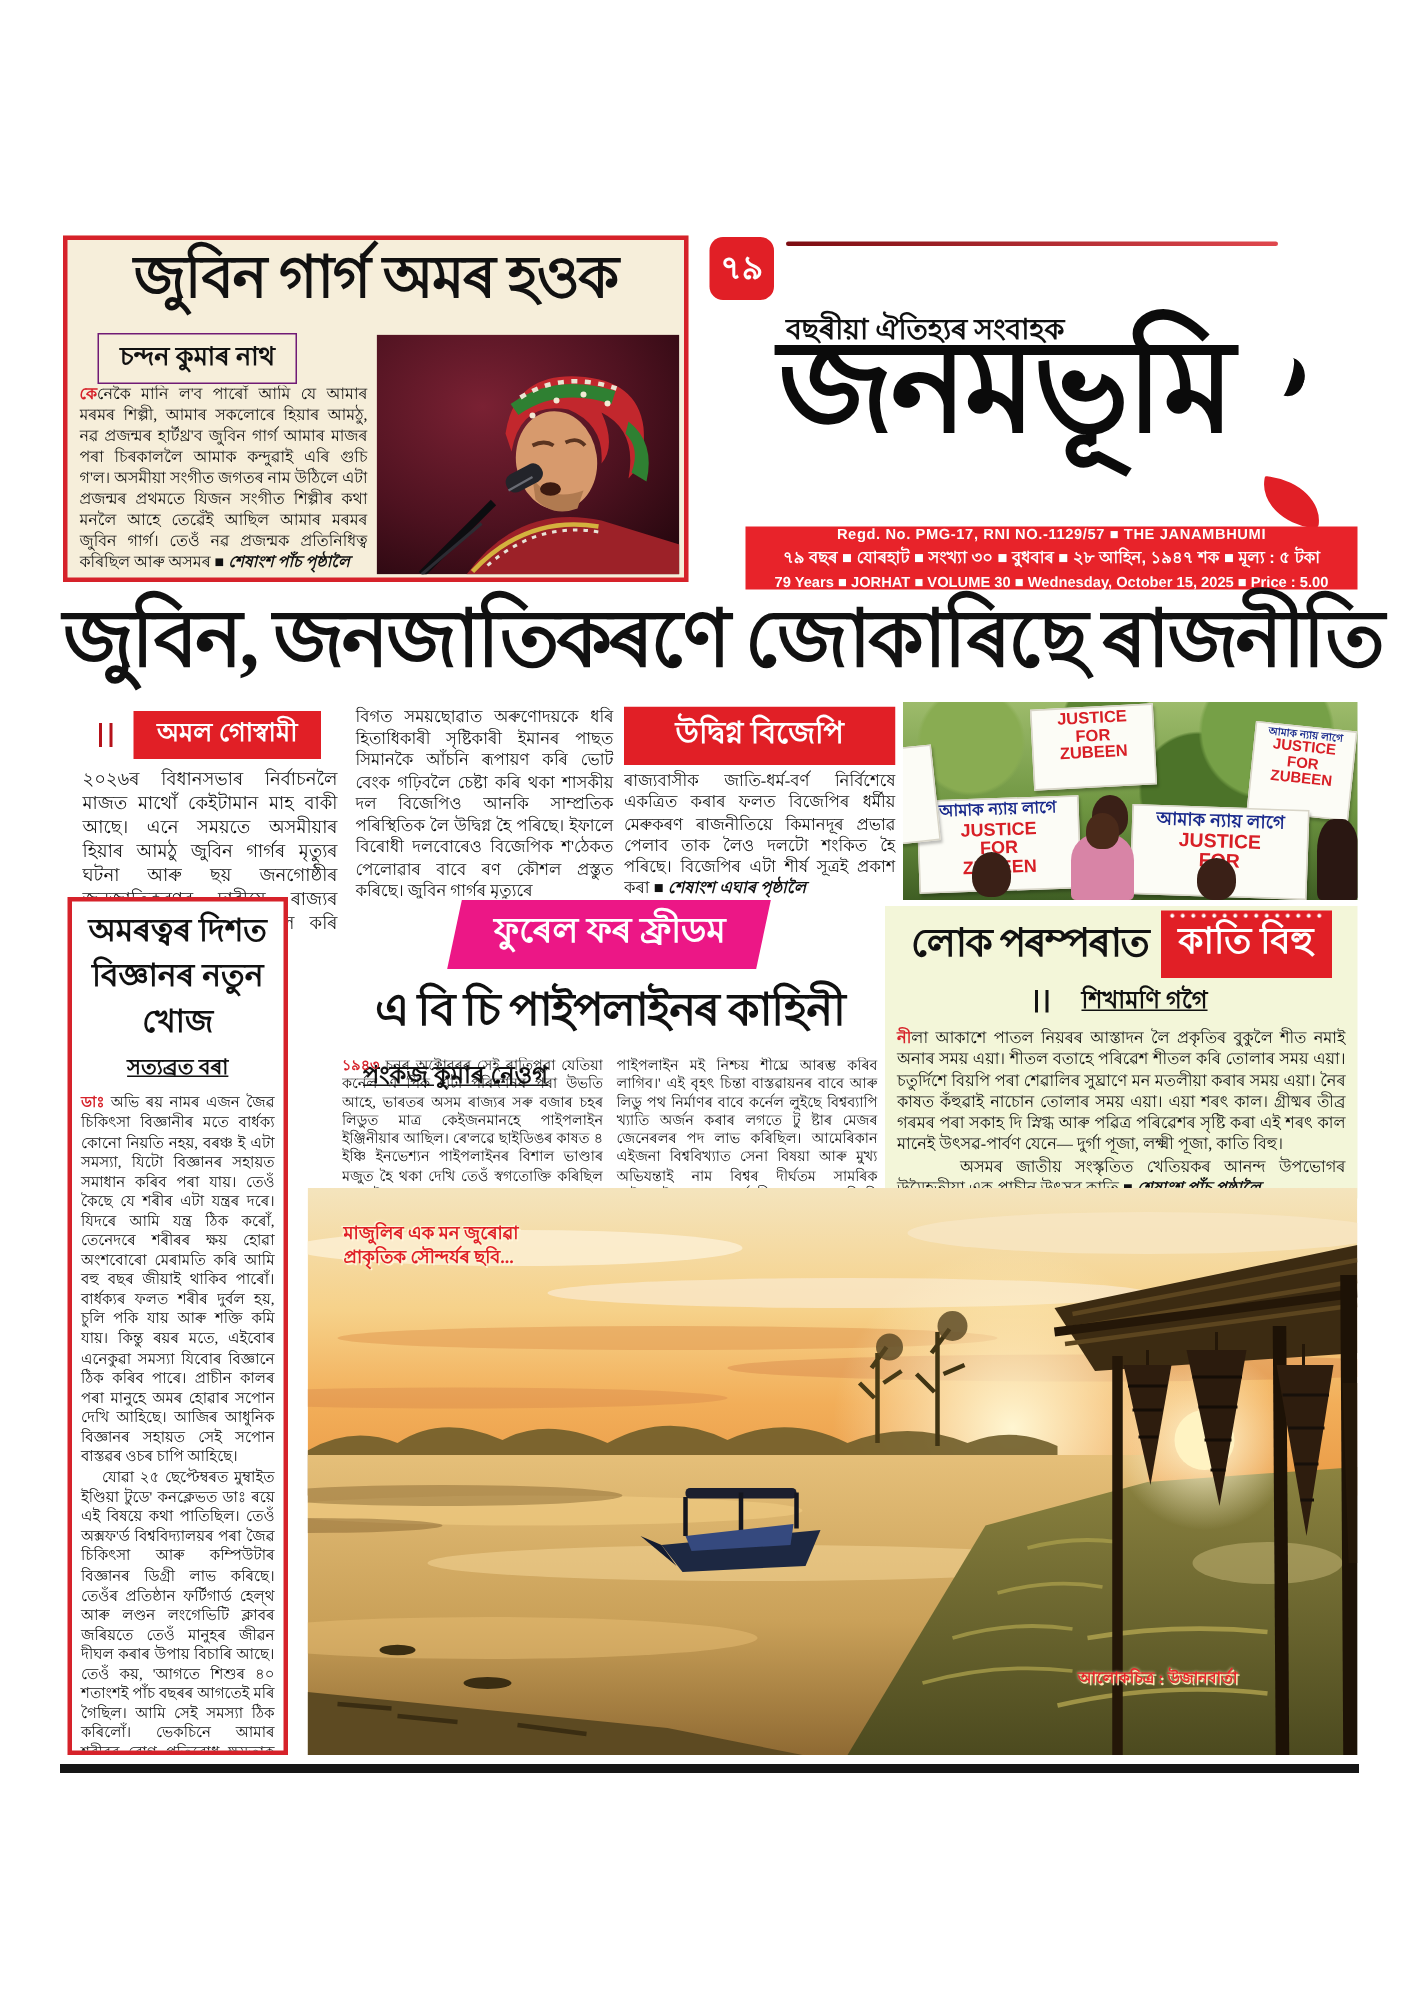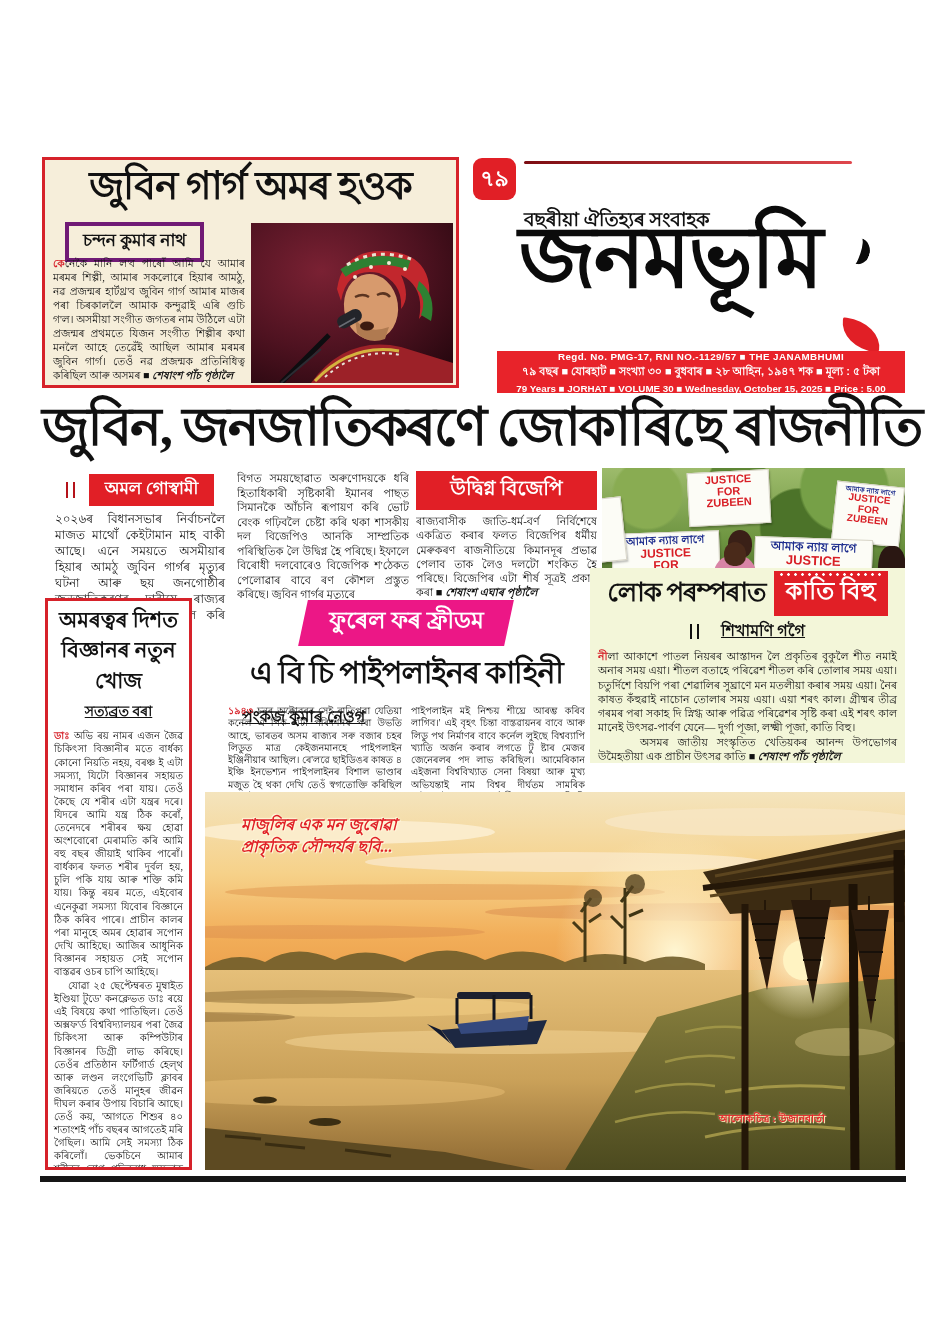--- a/index.html
+++ b/index.html
@@ -4,21 +4,21 @@
 <style>
   html,body { margin:0; padding:0; background:#ffffff; }
   .page { position:relative; width:945px; height:1337px; background:#fff; overflow:hidden;
           font-family:"Liberation Serif","DejaVu Serif",serif; color:#111; }
 
   
   .lead-box { position:absolute; left:42px; top:157px; width:417px; height:231px;
               background:#f6eeda; border:3px solid #d6222a; box-sizing:border-box; }
   .lead-headline { margin-top:1px; text-align:center; font-size:39px; font-weight:900;
                    letter-spacing:-1px; line-height:1.3; }
-  .lead-byline { position:absolute; left:20px; top:62px; border:4px solid #701a75;
+  .lead-byline { position:absolute; left:20px; top:62px; border:1px solid #701a75;
                  padding:1px 14px 3px; font-size:17px; font-weight:bold; background:#f6eeda; }
   .lead-body { position:absolute; left:8px; top:97px; width:192px; height:125px;
                font-size:10.6px; line-height:1.32; text-align:justify; overflow:hidden; }
   .dropcap-red { color:#d6222a; font-weight:bold; }
   .jump { font-style:italic; font-weight:bold; }
   .lead-photo { position:absolute; left:206px; top:63px; width:202px; height:160px; overflow:hidden; }
 
   
   .years-badge { position:absolute; left:473px; top:158px; width:43px; height:42px;
                  background:#e11f26; border-radius:9px; color:#fff; font-size:22px; font-weight:bold;
@@ -91,40 +91,40 @@
   .kicker span { display:inline-block; transform:skewX(12deg); }
   .pipe-headline { text-align:center; font-size:30px; font-weight:900; letter-spacing:-1px; margin-top:3px;
                    white-space:nowrap; }
   .pipe-byline { display:inline-block; font-size:16px; font-weight:bold; text-decoration:underline;
                  margin:4px 0 3px 14px; }
   .pipe-cols { position:absolute; left:0; top:105px; width:357px; height:87px; display:flex; gap:9px; }
   .pipe-col { width:174px; font-size:9.6px; line-height:1.28; text-align:justify; overflow:hidden; }
   .dropnum { color:#d6222a; font-weight:900; }
 
   
-  .bihu-panel { position:absolute; left:590px; top:568px; width:315px; height:195px;
+  .bihu-panel { position:absolute; left:590px; top:604px; width:315px; height:195px;
                 background:#f3f6d9; padding:3px 8px 0; box-sizing:border-box; overflow:hidden; }
   .bihu-headrow { display:flex; align-items:center; justify-content:center; gap:8px; }
   .bihu-head-plain { font-size:26px; font-weight:900; letter-spacing:-1px; }
   .badge-kati { position:relative; background:#e11f26; color:#fff; font-size:24px; font-weight:900;
                 padding:1px 12px 4px; }
   .badge-kati::before { content:""; position:absolute; top:2px; left:4px; right:4px; height:3px;
                 background-image:radial-gradient(circle,#fff 1px,transparent 1.6px);
                 background-size:7px 3px; background-repeat:repeat-x; }
   .bihu-byline-row { display:flex; align-items:center; justify-content:center; gap:22px; margin:2px 0 4px; }
   .bihu-byline-marks { width:5px; height:15px; border-left:2px solid #111; border-right:2px solid #111; }
   .bihu-byline { font-size:16px; font-weight:bold; text-decoration:underline; }
   .bihu-body { font-size:10.8px; line-height:1.32; text-align:justify; }
   .bihu-body p { margin:0; }
   .bihu-body p.p2 { text-indent:42px; }
 
   
   .feature-photo { position:absolute; left:205px; top:792px; width:700px; height:378px; overflow:hidden; }
-  .feat-caption { position:absolute; left:36px; top:22px; color:#e01f26; font-size:16px; font-weight:900;
-                  font-style:italic; line-height:1.35;
+  .feat-caption { position:absolute; left:24px; top:22px; color:#e01f26; font-size:12px; font-weight:900;
+                  line-height:1.35;
                   text-shadow:0 0 3px #fff6da, 1px 1px 0 #fff6da, -1px -1px 0 #fff6da; }
   .feat-credit { position:absolute; right:80px; bottom:42px; color:#e8242a; font-size:10.5px; font-weight:bold;
                  text-shadow:0 0 2px #ffe9b8, 1px 1px 0 #ffe9b8; }
 
   .bottom-rule { position:absolute; left:40px; top:1176px; width:866px; height:6px; background:#161616; }
 </style>
 </head>
 <body>
 
 <div class="page">

